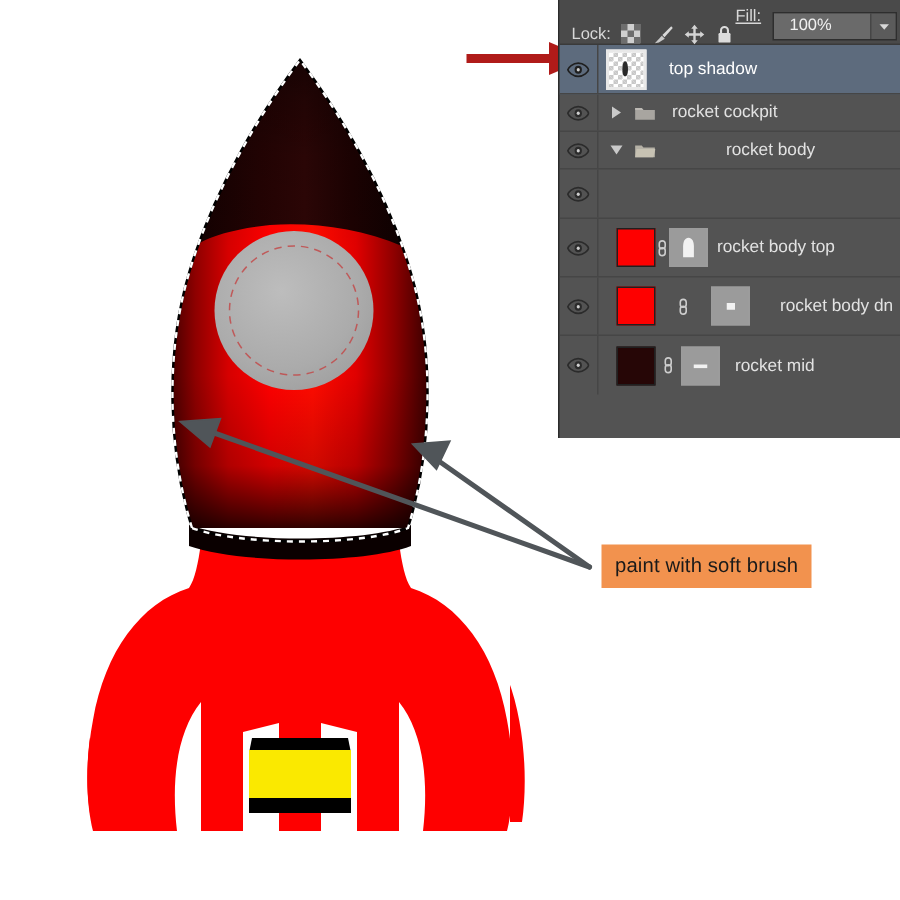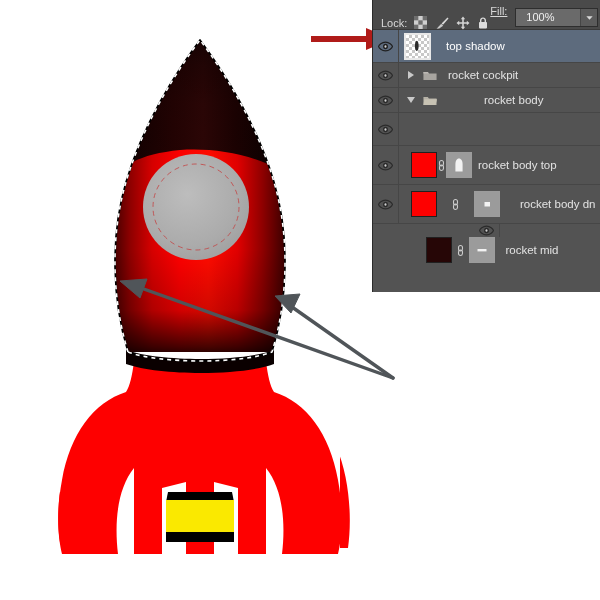--- a/index.html
+++ b/index.html
@@ -263,20 +263,21 @@
       <line x1="393" y1="378" x2="292" y2="307" stroke-width="3.4" stroke-linecap="round"></line>
       <path d="M275,296 L300,294 L291,313 Z"></path>
     </g>
 
     <g>
       <line x1="311" y1="39" x2="371" y2="39" stroke="#B01B19" stroke-width="6"></line>
       <path d="M392,39 L366,28 L366,50 Z" fill="#B01B19"></path>
     </g>
   </svg>
 
+  <div class="callout" style="left:401px;top:363px;">paint with soft brush</div>
 
   <div id="layers-panel">
 
     <div class="panel-toolbar">
       <span class="tb-label">Lock:</span>
 
       <span class="lock-icons">
 
         <span class="ic">
           <svg viewBox="0 0 12 12" width="13" height="13">
@@ -453,21 +454,21 @@
           <span class="mask-thumb" style="width:26px;height:26px;">
             <svg viewBox="0 0 24 24" width="24" height="24">
               <rect width="24" height="24" fill="#9b9b9b"></rect>
               <rect x="9.5" y="10" width="5.5" height="4.5" fill="#f2f2f2"></rect>
             </svg>
           </span>
           <span class="layer-name" style="margin-left:6px;">rocket body dn</span>
         </span>
       </div>
 
-      <div class="layer-row" style="height:39px;border-bottom:none;flex-direction:column;">
+      <div class="layer-row" style="height:39px;border-bottom:none;">
         <span class="eye-cell">
           <svg viewBox="0 0 16 11" width="15" height="11">
             <path d="M8,0.8 C12,0.8 15,4 15.4,5.5 C15,7 12,10.2 8,10.2 C4,10.2 1,7 0.6,5.5 C1,4 4,0.8 8,0.8 Z" fill="none" stroke="#2b2b2b" stroke-width="1.2"></path>
             <ellipse cx="8" cy="5.5" rx="2.6" ry="2.9" fill="#2b2b2b"></ellipse>
             <ellipse cx="8" cy="5.5" rx="1.1" ry="1.3" fill="#cfcfcf"></ellipse>
           </svg>
         </span>
         <span class="body-cell" style="padding-left:12px;gap:4px;">
           <span class="color-thumb" style="width:26px;height:26px;background:#260606;"></span>
           <span class="link-ic">

